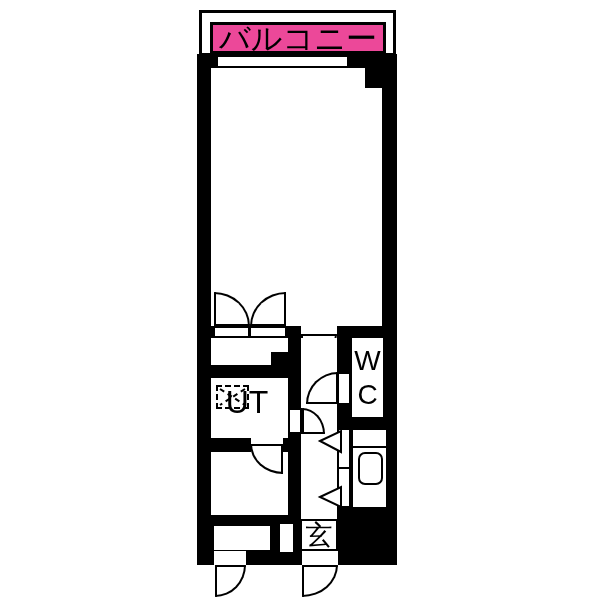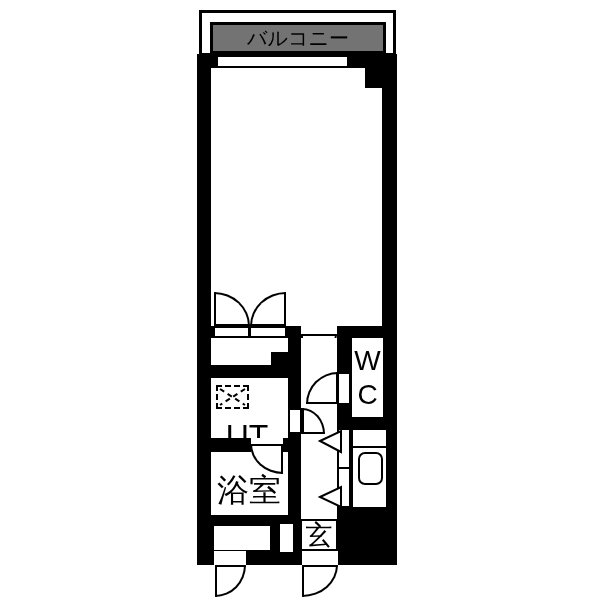--- a/index.html
+++ b/index.html
@@ -25,21 +25,21 @@
          text-align:center;line-height:1;}
   .dashed{background:#fff;border:2px dashed #000;}
   svg{display:block;}
 </style>
 </head>
 <body>
 
 <div class="abs" style="left:0;top:0;width:600px;height:600px;">
 
   <div class="abs" style="left:199px;top:10px;width:197px;height:46px;border:3px solid #000;background:#fff;"></div>
-  <div class="abs label" style="left:210px;top:22px;width:176px;height:32px;border:3px solid #000;background:#737373;font-size:20px;text-align:center;">
+  <div class="abs label" style="left:210px;top:22px;width:176px;height:32px;border:3px solid #000;background:#ec4899;font-size:31px;text-align:center;">
     <span>バルコニー</span>
   </div>
 
   <div class="abs wall" style="left:197px;top:54px;width:200px;height:511px;"></div>
 
   <div class="abs floor" style="left:218px;top:57px;width:129px;height:9px;"></div>
 
   <div class="abs floor" style="left:211px;top:68px;width:171px;height:258px;"></div>
 
   <div class="abs wall" style="left:365px;top:68px;width:22px;height:20px;"></div>
@@ -52,33 +52,30 @@
   <div class="abs floor" style="left:211px;top:338px;width:77px;height:27px;"></div>
   <div class="abs wall" style="left:271px;top:352px;width:17px;height:13px;"></div>
 
   <div class="abs floor" style="left:301px;top:326px;width:36px;height:12px;"></div>
   <div class="abs door r-br" style="left:301px;top:334px;width:36px;height:30px;"></div>
 
   <div class="abs floor" style="left:301px;top:338px;width:36px;height:213px;"></div>
 
   <div class="abs floor" style="left:211px;top:378px;width:77px;height:60px;"></div>
   <div class="abs dashed" style="left:216px;top:385px;width:33px;height:24px;"></div>
-  <div class="abs label" style="left:216px;top:420px;width:62px;height:32px;font-size:32px;">
+  <div class="abs label" style="left:216px;top:386px;width:62px;height:32px;font-size:32px;">
     <span>UT</span>
   </div>
 
   <div class="abs box" style="left:288px;top:408px;width:14px;height:26px;"></div>
   <div class="abs door r-tr" style="left:302px;top:408px;width:23px;height:26px;"></div>
 
   <div class="abs floor" style="left:251px;top:438px;width:32px;height:14px;"></div>
   <div class="abs floor" style="left:211px;top:452px;width:77px;height:63px;"></div>
   <div class="abs door r-bl" style="left:250px;top:444px;width:33px;height:30px;"></div>
-  <div class="abs label" style="left:213px;top:470px;width:72px;height:40px;font-size:32px;">
-    <span>浴室</span>
-  </div>
 
   <div class="abs floor" style="left:352px;top:338px;width:31px;height:79px;"></div>
   <div class="abs label" style="left:352px;top:342px;width:31px;height:72px;font-size:28px;flex-direction:column;">
     <span style="display:block;">W</span>
     <span style="display:block;margin-top:6px;">C</span>
   </div>
   <div class="abs box" style="left:337px;top:372px;width:14px;height:33px;"></div>
   <div class="abs door r-tl" style="left:306px;top:372px;width:32px;height:32px;"></div>
 
   <div class="abs box" style="left:337px;top:428px;width:14px;height:41px;"></div>

